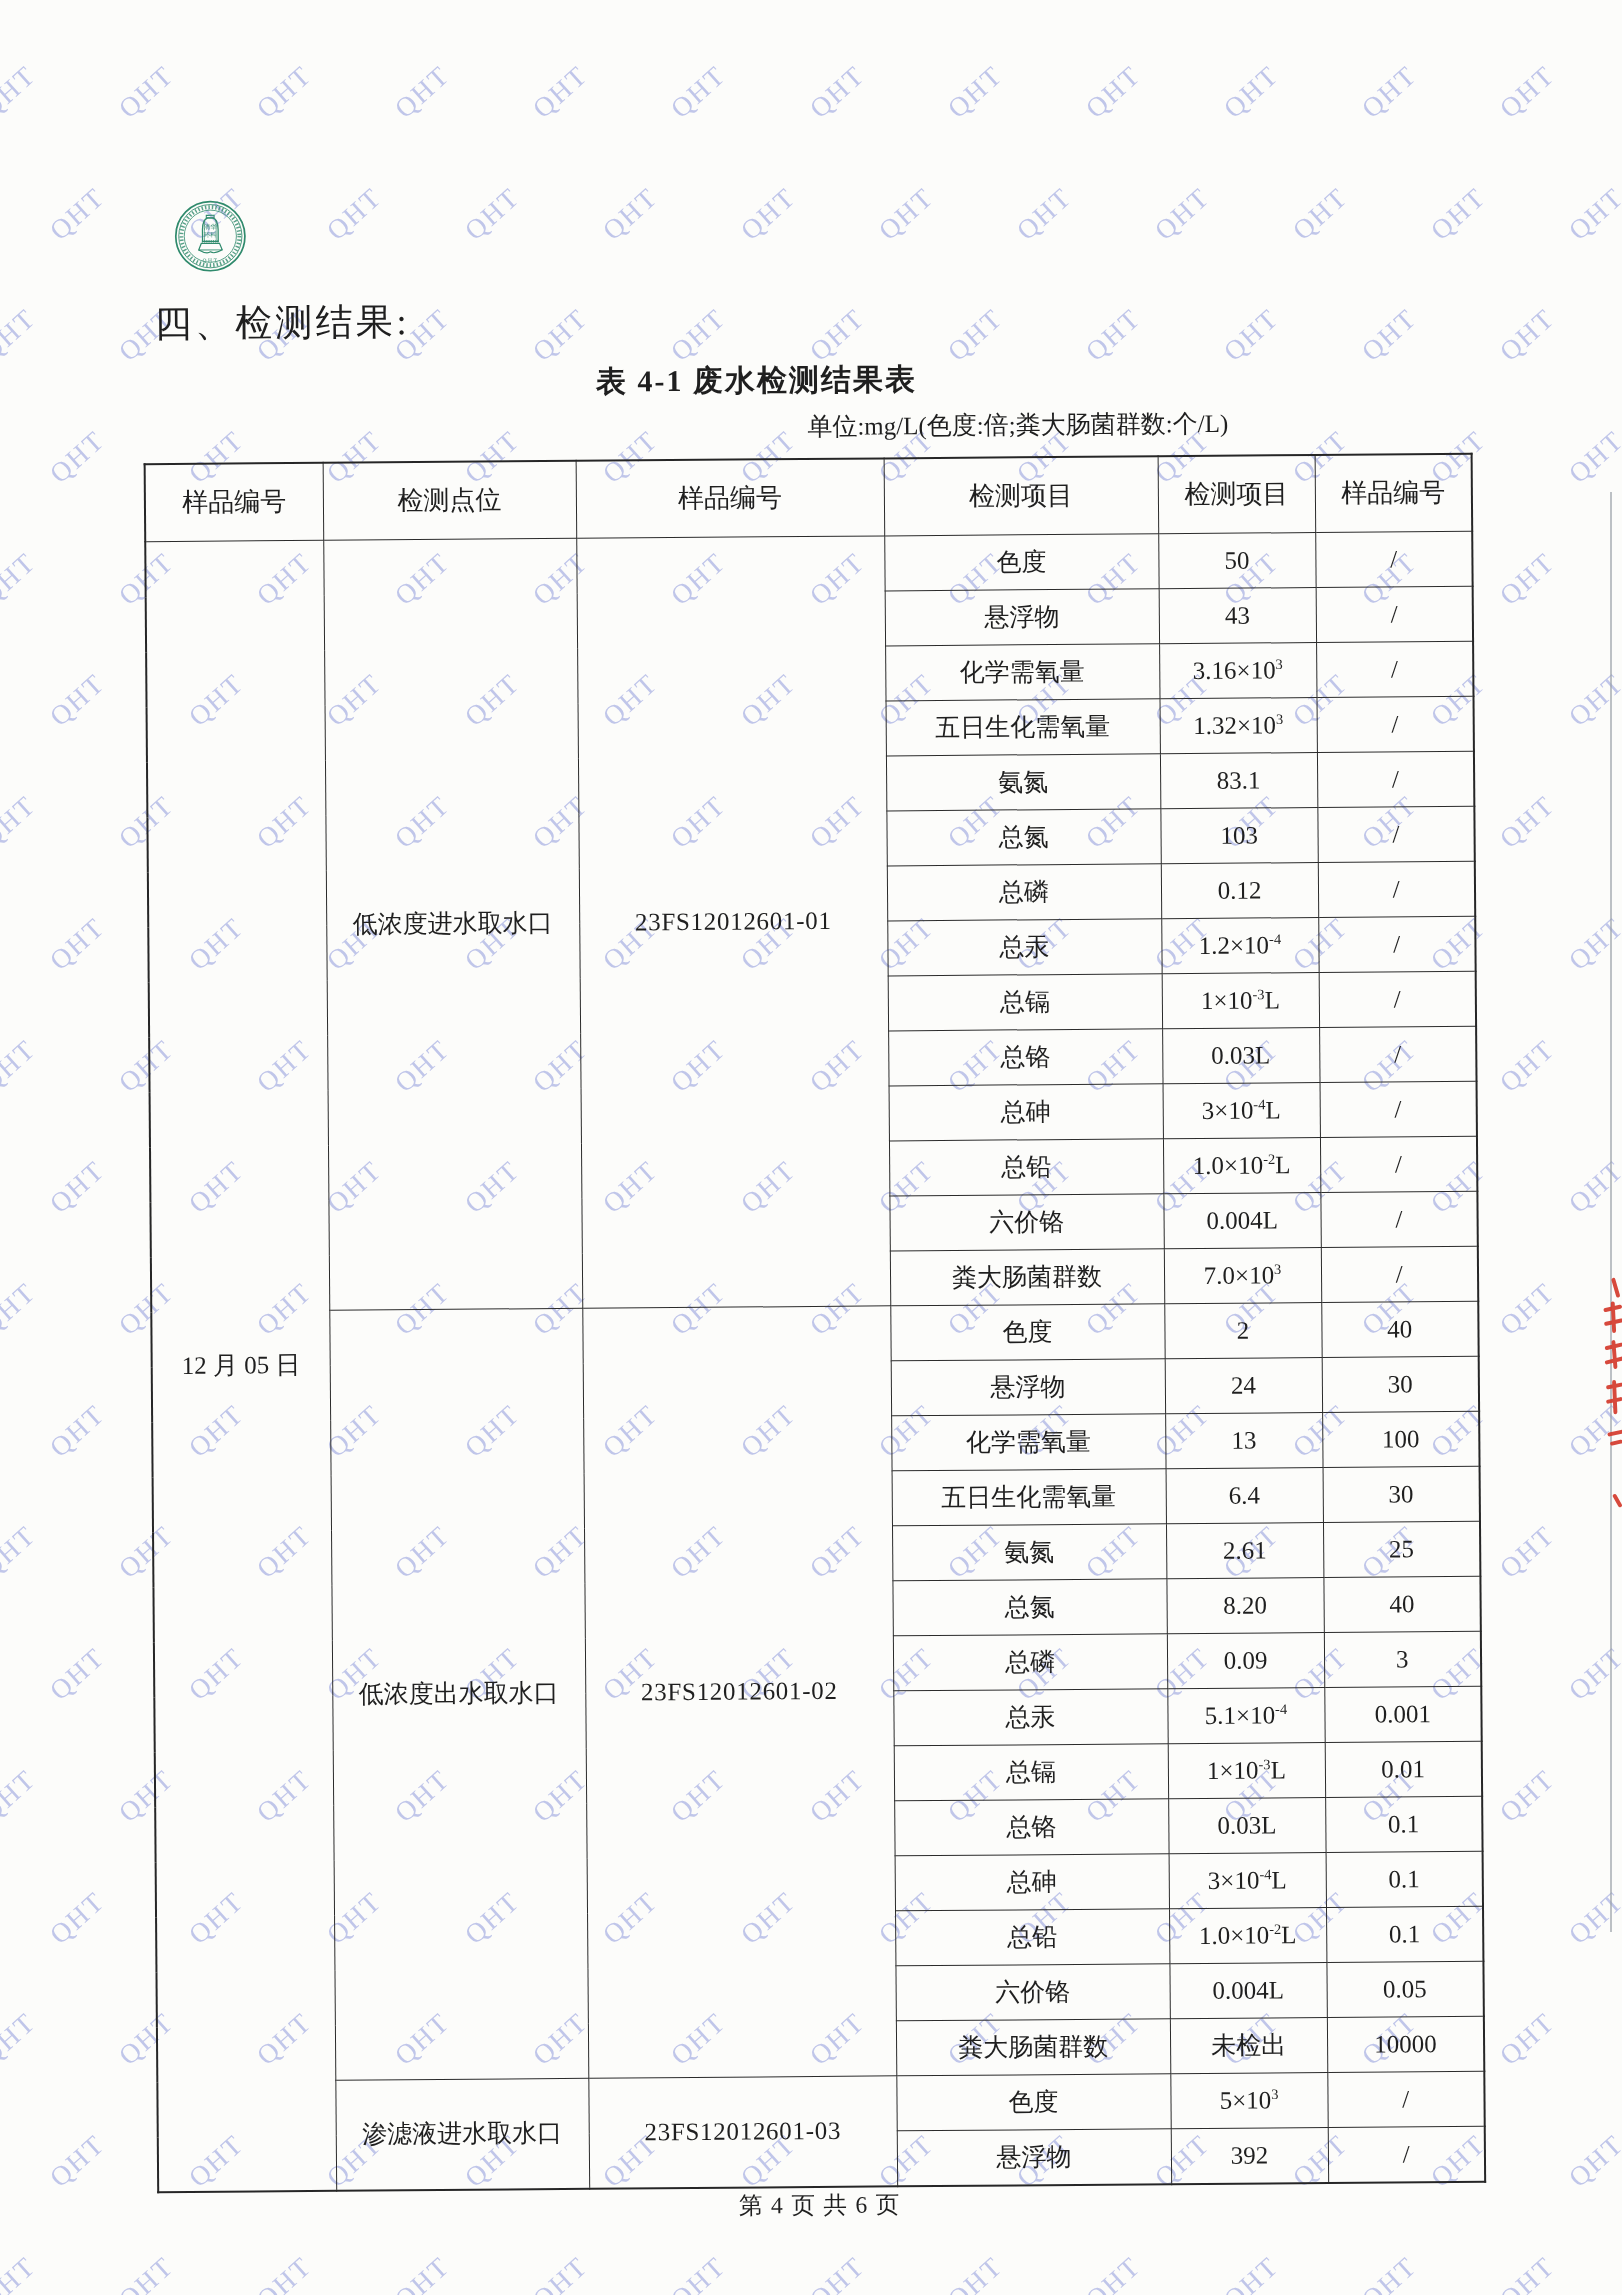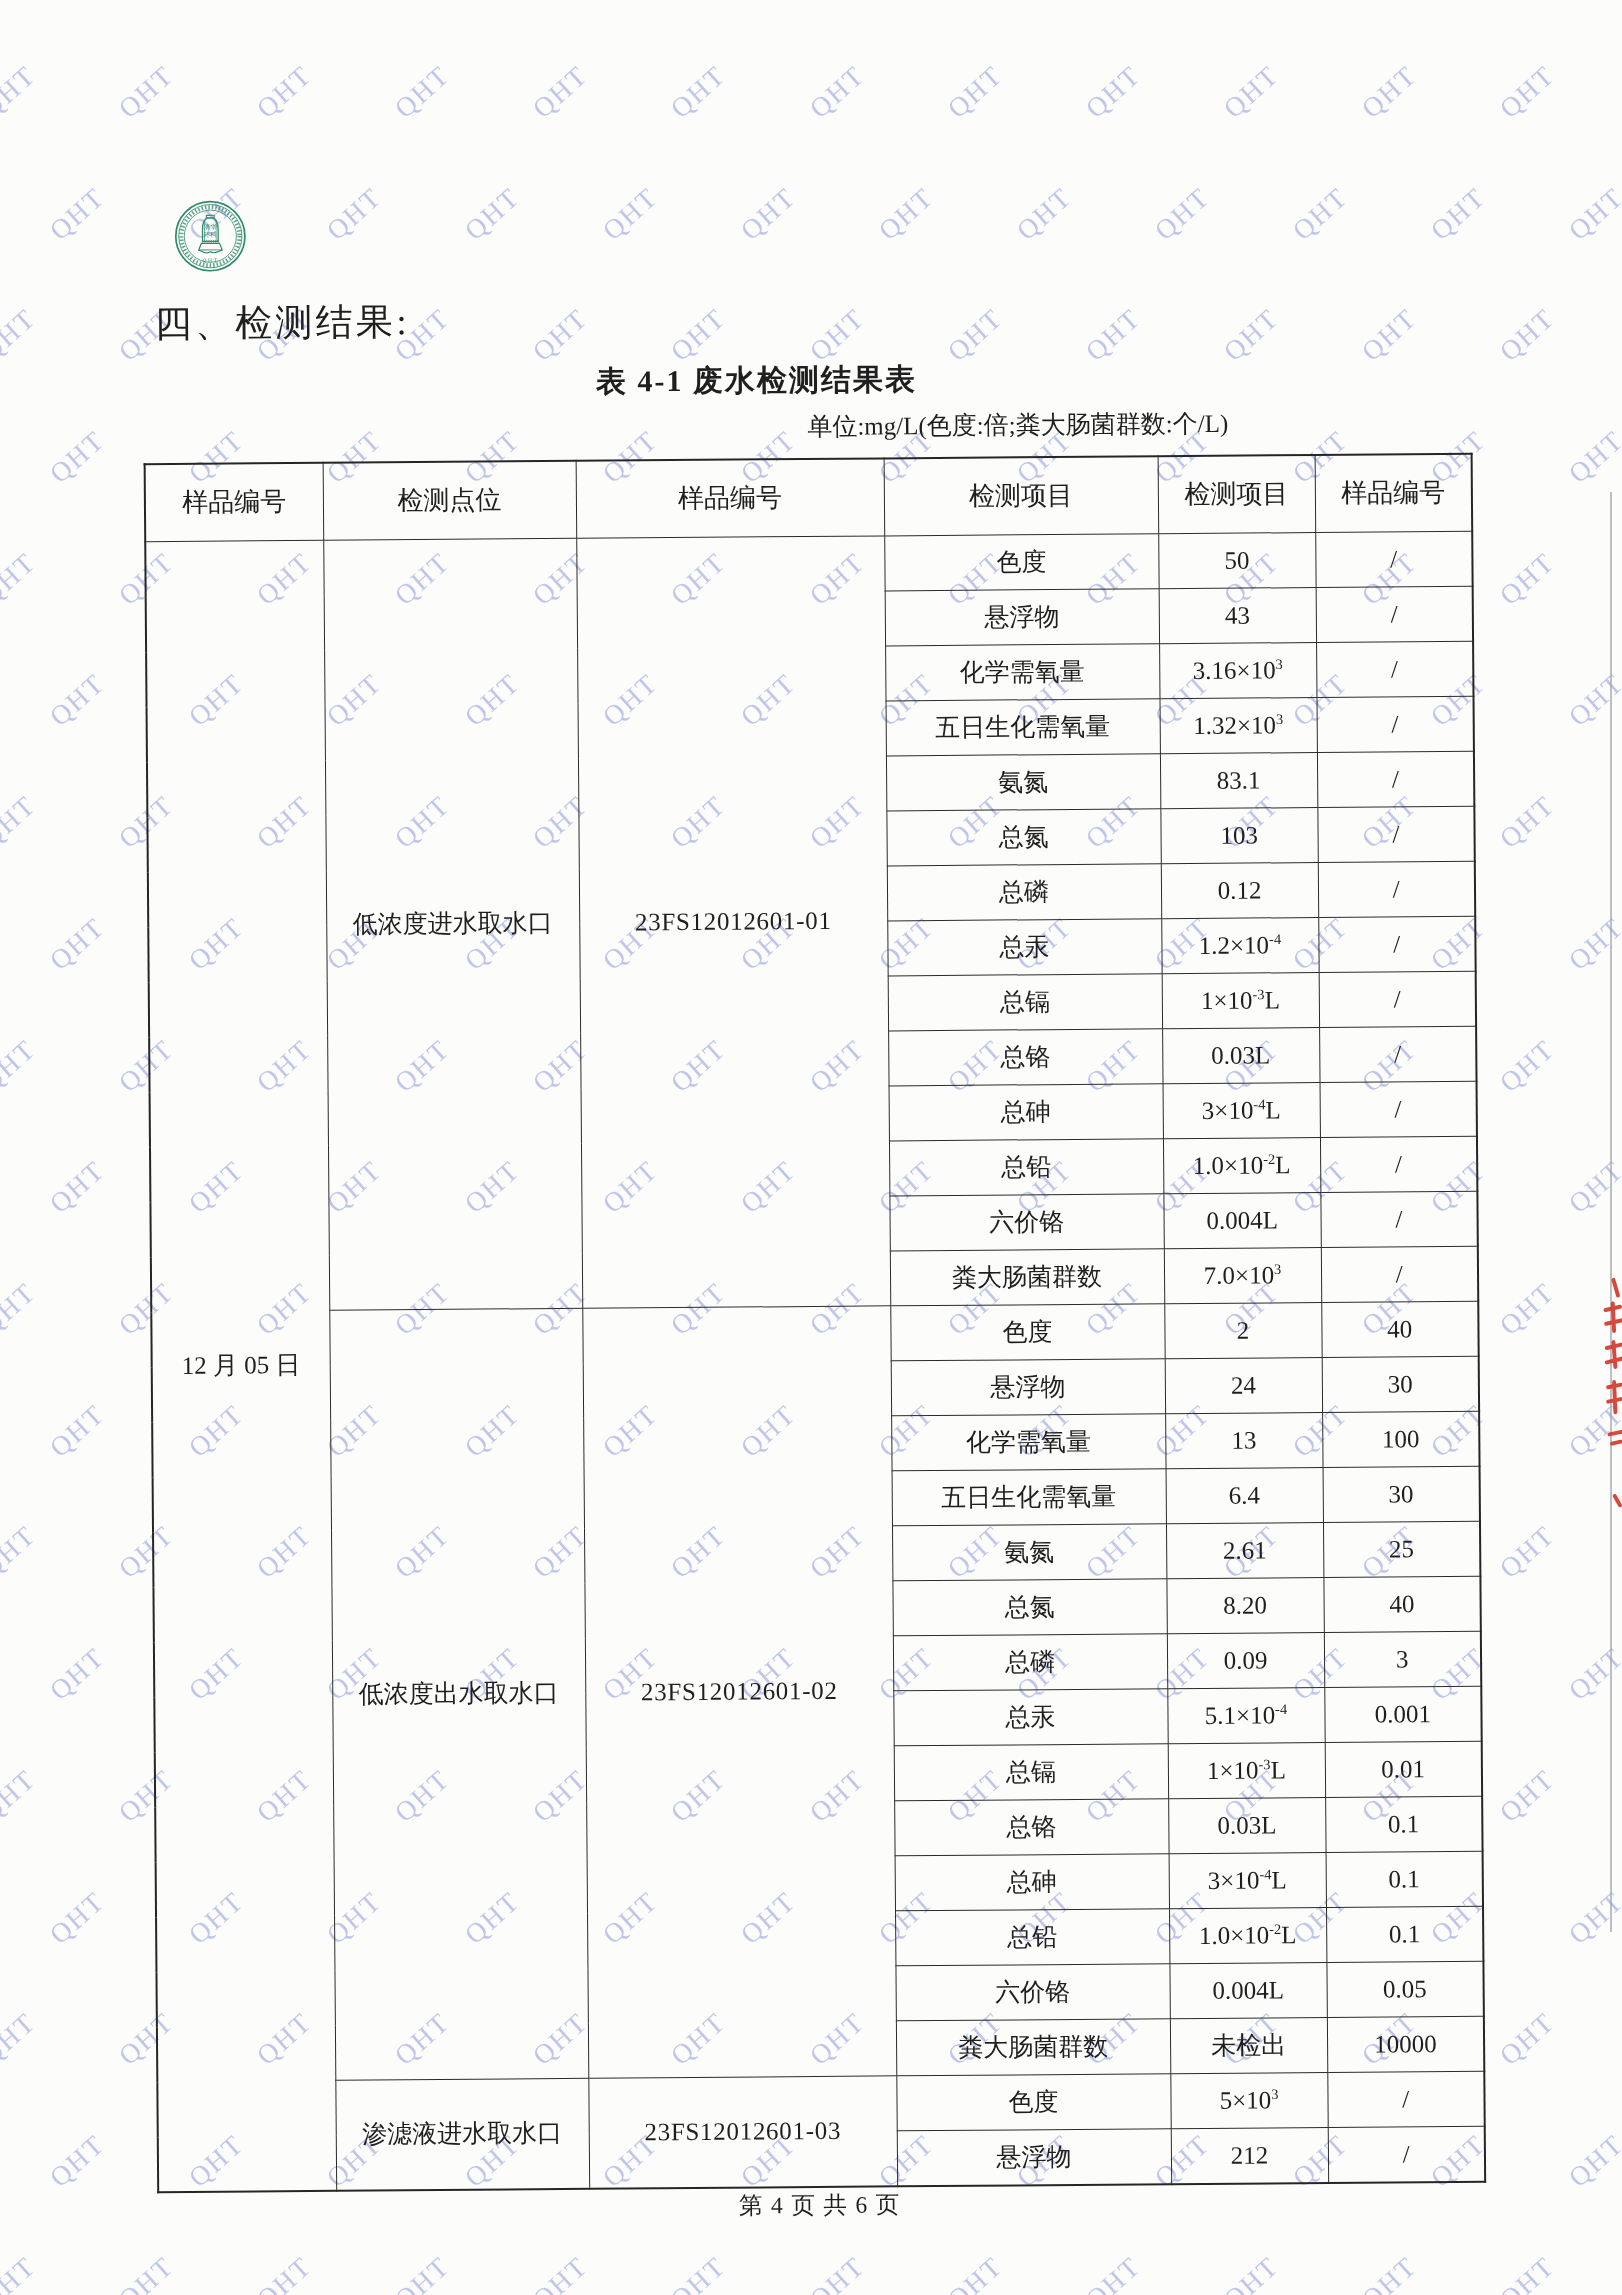--- a/index.html
+++ b/index.html
@@ -474,21 +474,21 @@
           </tr>
           <tr>
             <td class="c-loc" rowspan="2">渗滤液进水取水口</td>
             <td class="c-sample" rowspan="2">23FS12012601-03</td>
             <td class="c-item">色度</td>
             <td class="c-result">5×10<sup>3</sup></td>
             <td class="c-limit">/</td>
           </tr>
           <tr>
             <td class="c-item">悬浮物</td>
-            <td class="c-result">212</td>
+            <td class="c-result">392</td>
             <td class="c-limit">/</td>
           </tr>
         </tbody>
     </table>
 
     <div class="footer">第 4 页 共 6 页</div>
 
   </div>
 
   <div class="edge-line"></div>

